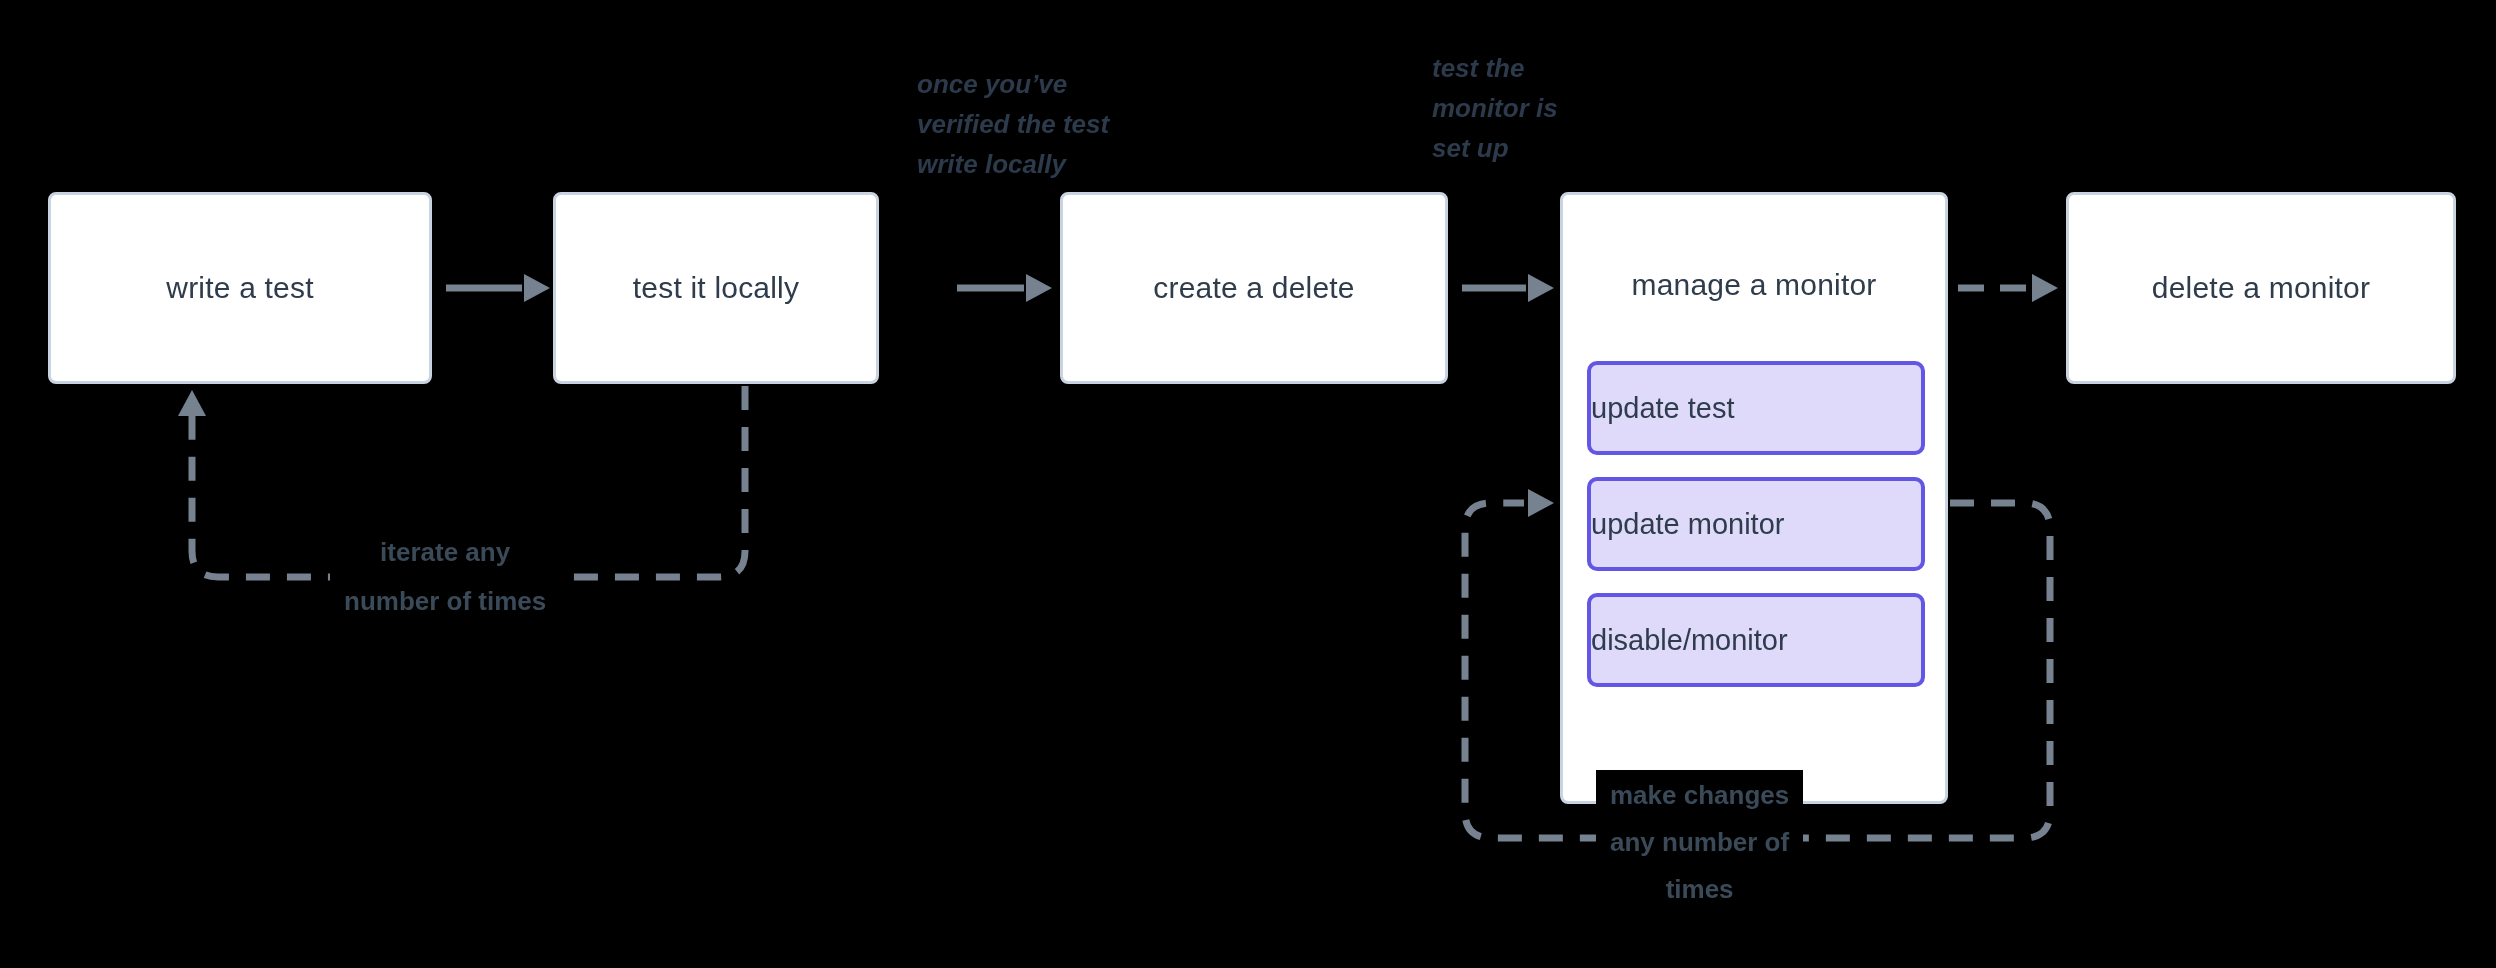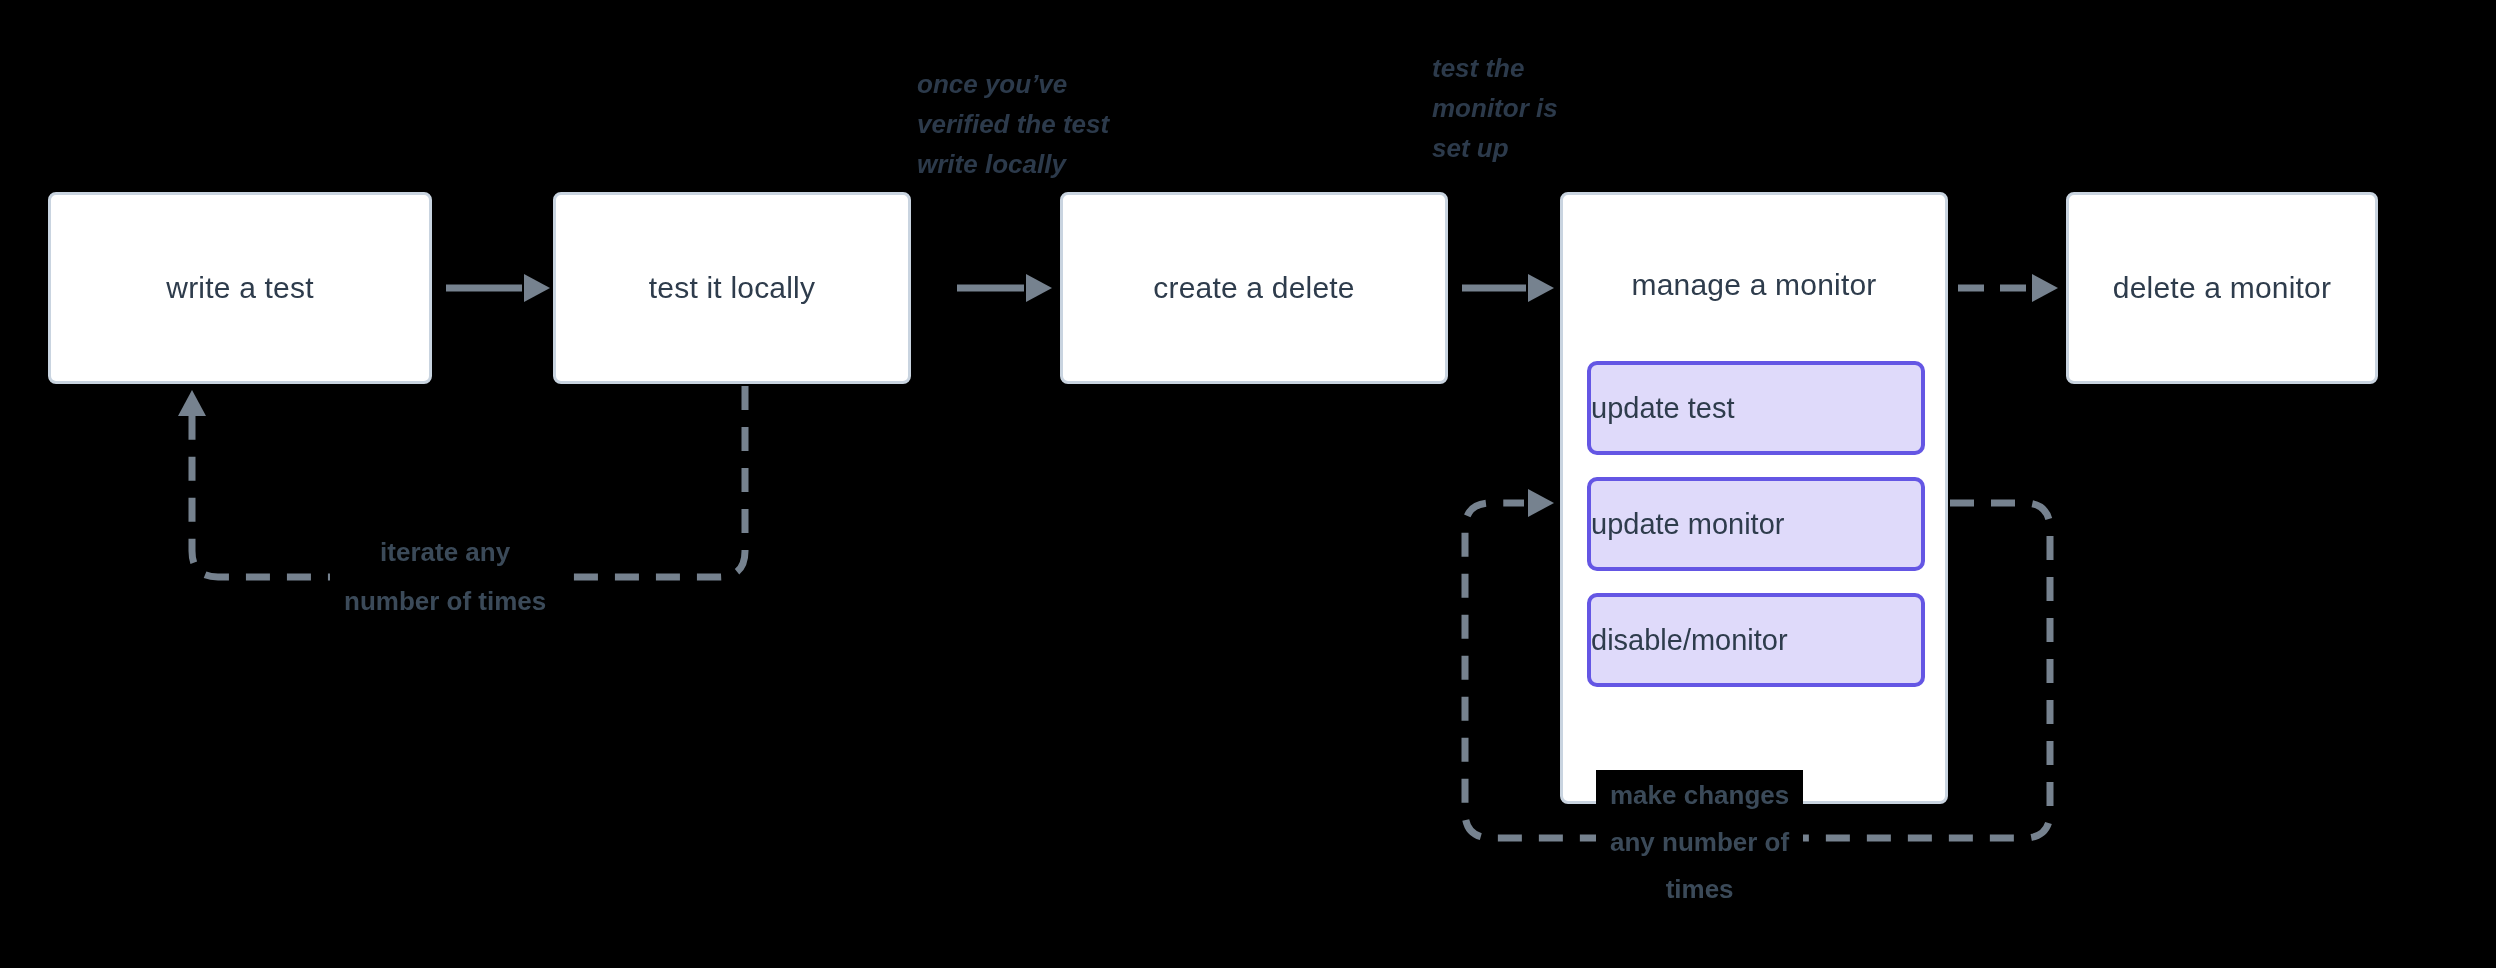--- a/index.html
+++ b/index.html
@@ -10,24 +10,24 @@
   .connectors{position:absolute;inset:0;z-index:1;}
   .node{
     position:absolute;background:#ffffff;border:3px solid #c9d4e0;border-radius:8px;
     box-sizing:border-box;z-index:2;
   }
   .node-label{
     display:flex;align-items:center;justify-content:center;
     color:#2e3c4c;font-size:30px;font-weight:400;letter-spacing:.2px;
   }
   .n1{left:48px;top:192px;width:384px;height:192px;}
-  .n2{left:553px;top:192px;width:358px;height:192px;}
+  .n2{left:553px;top:192px;width:326px;height:192px;}
   .n3{left:1060px;top:192px;width:388px;height:192px;}
   .n4{left:1560px;top:192px;width:388px;height:612px;}
-  .n5{left:2066px;top:192px;width:312px;height:192px;}
+  .n5{left:2066px;top:192px;width:390px;height:192px;}
   .n1 .node-label,.n2 .node-label,.n3 .node-label,.n5 .node-label{width:100%;height:100%;}
   .n4 .node-label{width:100%;height:180px;}
   .subnode{
     position:absolute;left:24px;width:338px;height:94px;box-sizing:border-box;
     background:#dfdafa;border:4px solid #6456e4;border-radius:10px;
     display:flex;align-items:center;justify-content:flex-start;
     color:#2e3c4c;font-size:29px;font-weight:400;
   }
   .sub1{top:166px;} .sub2{top:282px;} .sub3{top:398px;}
   .annotation{

